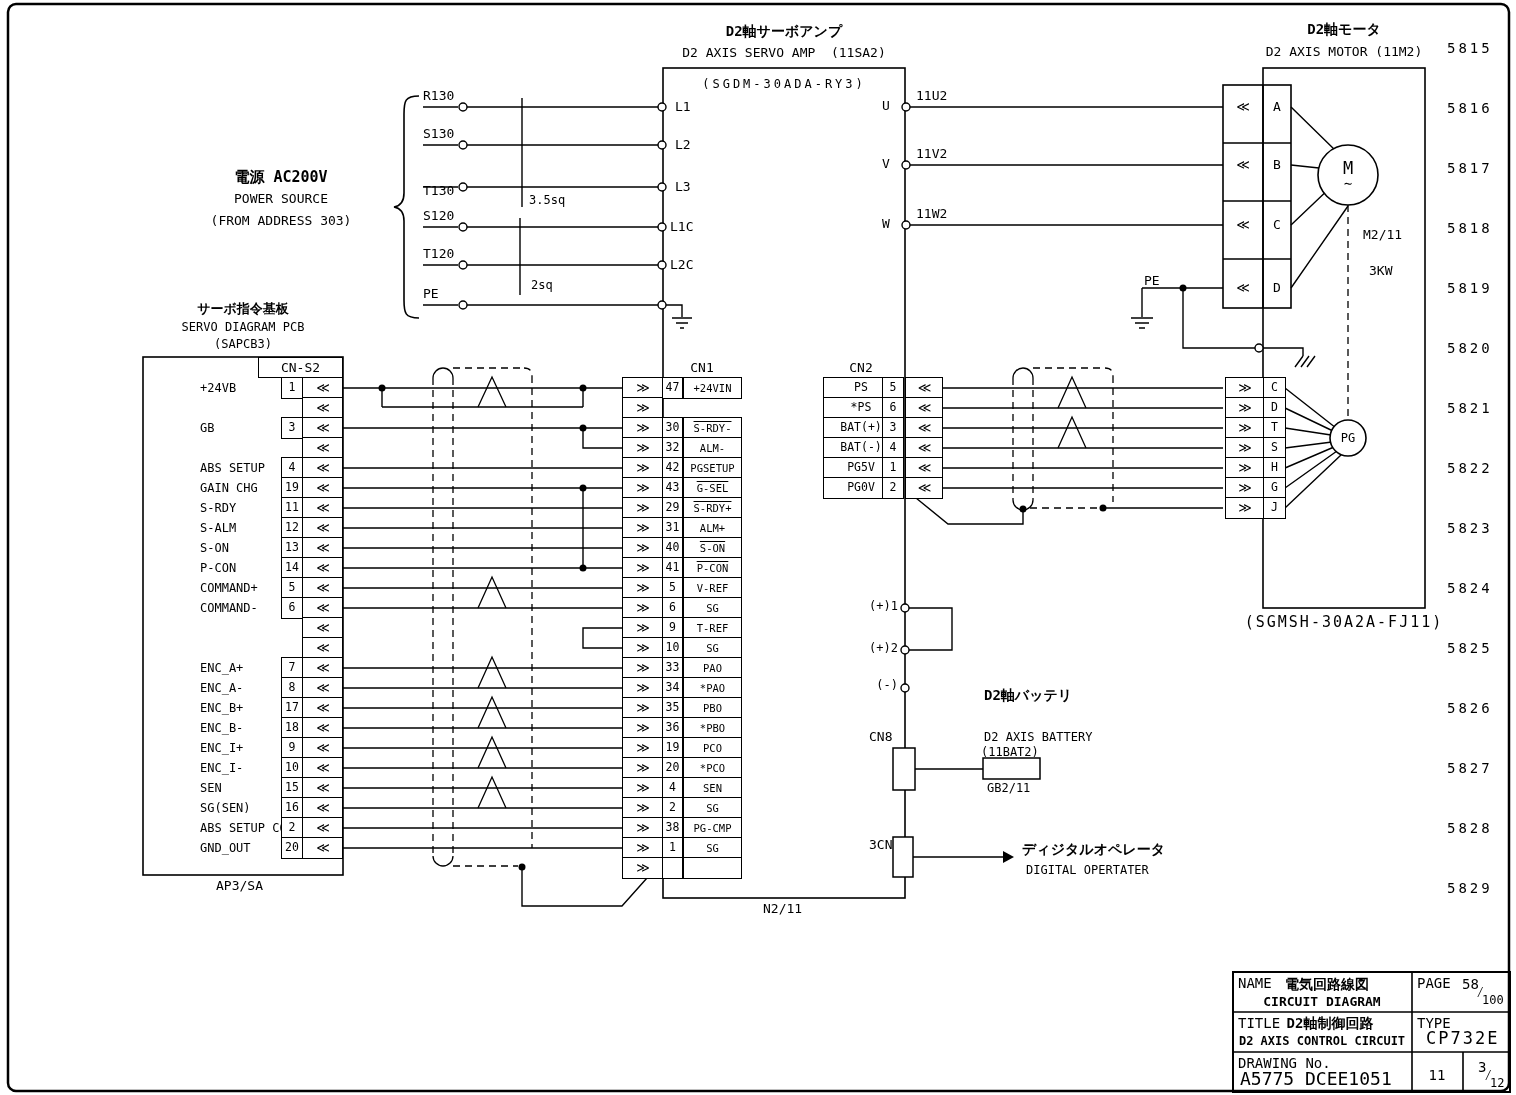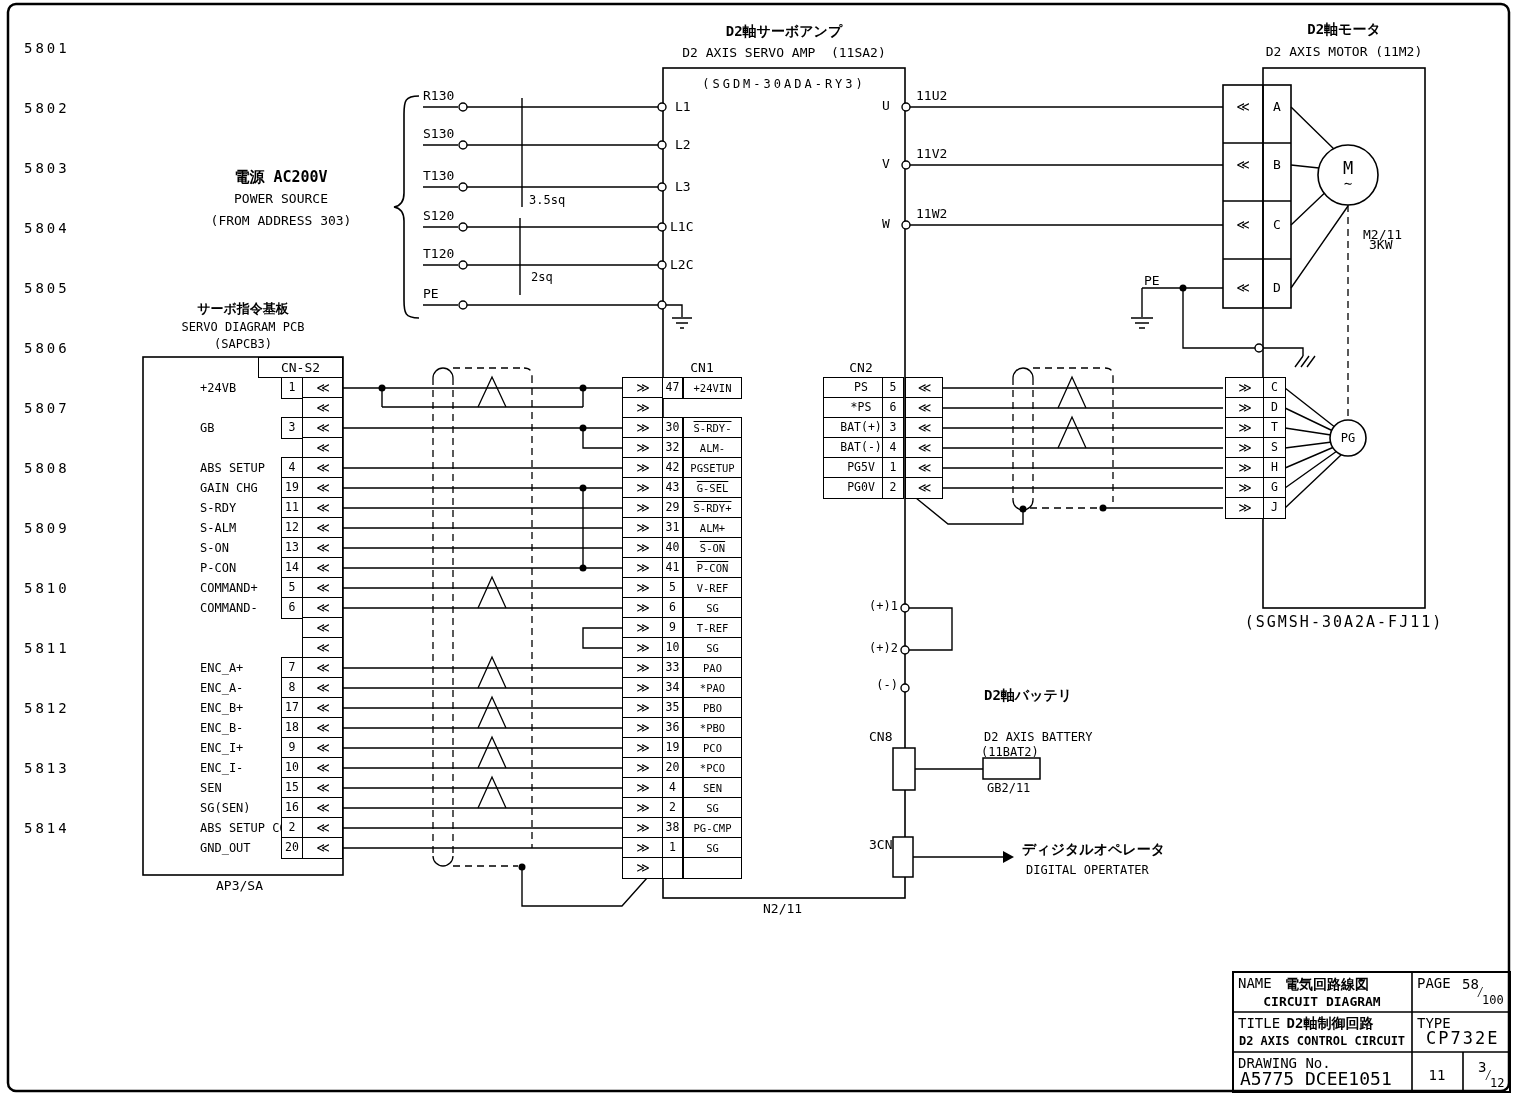--- a/index.html
+++ b/index.html
@@ -130,48 +130,49 @@
         <circle cx="1103" cy="508" r="3.5"></circle>
       <circle cx="1183" cy="288" r="3.5"></circle>
     </g>
 
     <polygon points="1003,851 1014,857 1003,863" fill="#000"></polygon>
 
     <circle cx="1348" cy="175" r="30" fill="#fff" stroke="#000" stroke-width="1.6"></circle>
     <circle cx="1348" cy="438" r="18" fill="#fff" stroke="#000" stroke-width="1.6"></circle>
   </svg>
 
-  <div class="mcol" style="left:24px;top:41px">
-    <div class="mrow">5801</div>
-    <div class="mrow">5802</div>
-    <div class="mrow">5803</div>
-    <div class="mrow">5804</div>
-    <div class="mrow">5805</div>
-    <div class="mrow">5806</div>
-    <div class="mrow">5807</div>
-    <div class="mrow">5808</div>
-    <div class="mrow">5809</div>
-    <div class="mrow">5810</div>
-    <div class="mrow">5811</div>
-    <div class="mrow">5812</div>
-    <div class="mrow">5813</div>
-    <div class="mrow">5814</div>
+  <div class="mcol" style="left:1447px;top:41px">
+    <div class="mrow">5815</div>
+    <div class="mrow">5816</div>
+    <div class="mrow">5817</div>
+    <div class="mrow">5818</div>
+    <div class="mrow">5819</div>
+    <div class="mrow">5820</div>
+    <div class="mrow">5821</div>
+    <div class="mrow">5822</div>
+    <div class="mrow">5823</div>
+    <div class="mrow">5824</div>
+    <div class="mrow">5825</div>
+    <div class="mrow">5826</div>
+    <div class="mrow">5827</div>
+    <div class="mrow">5828</div>
+    <div class="mrow">5829</div>
   </div>
 
   <div class="t c f15 b" style="left:281px;top:170px">電源 AC200V</div>
   <div class="t c f13" style="left:281px;top:192px">POWER SOURCE</div>
   <div class="t c f13" style="left:281px;top:214px">(FROM ADDRESS 303)</div>
   <div class="t f13" style="left:423px;top:89px">R130</div>
   <div class="t f13" style="left:423px;top:127px">S130</div>
-  <div class="t f13" style="left:423px;top:169px">T130</div>
+  <div class="t f13" style="left:423px;top:184px">T130</div>
   <div class="t f13" style="left:423px;top:209px">S120</div>
   <div class="t f13" style="left:423px;top:247px">T120</div>
   <div class="t f13" style="left:423px;top:287px">PE</div>
   <div class="t f12" style="left:529px;top:194px">3.5sq</div>
-  <div class="t f12" style="left:531px;top:271px">2sq</div>
+  <div class="t f12" style="left:531px;top:279px">2sq</div>
 
   <div class="t c f14 b" style="left:784px;top:24px">D2軸サーボアンプ</div>
   <div class="t c f13" style="left:784px;top:46px">D2 AXIS SERVO AMP  (11SA2)</div>
   <div class="t c f16 ls3" style="left:784px;top:78px">(SGDM-30ADA-RY3)</div>
   <div class="t f13" style="left:675px;top:100px">L1</div>
   <div class="t f13" style="left:675px;top:138px">L2</div>
   <div class="t f13" style="left:675px;top:180px">L3</div>
   <div class="t f13" style="left:670px;top:220px">L1C</div>
   <div class="t f13" style="left:670px;top:258px">L2C</div>
   <div class="t f13" style="left:882px;top:99px">U</div>
@@ -390,21 +391,21 @@
   <div class="t f12" style="left:981px;top:746px">(11BAT2)</div>
   <div class="t f12" style="left:987px;top:782px">GB2/11</div>
 
   <div class="t f14 b" style="left:1022px;top:842px">ディジタルオペレータ</div>
   <div class="t f12" style="left:1026px;top:864px">DIGITAL OPERTATER</div>
 
   <div class="t c f14 b" style="left:1344px;top:22px">D2軸モータ</div>
   <div class="t c f13" style="left:1344px;top:45px">D2 AXIS MOTOR (11M2)</div>
   <div class="t c f15 ls2" style="left:1344px;top:615px">(SGMSH-30A2A-FJ11)</div>
   <div class="t f13" style="left:1363px;top:228px">M2/11</div>
-  <div class="t f13" style="left:1369px;top:238px">3KW</div>
+  <div class="t f13" style="left:1369px;top:264px">3KW</div>
   <div class="t c f17" style="left:1348px;top:160px">M</div>
   <div class="t c f14" style="left:1348px;top:176px">∼</div>
   <div class="t c f12" style="left:1348px;top:432px">PG</div>
 
   <div class="t f13 c" style="left:1243px;top:100px">≪</div>
   <div class="t f13 c" style="left:1243px;top:158px">≪</div>
   <div class="t f13 c" style="left:1243px;top:218px">≪</div>
   <div class="t f13 c" style="left:1243px;top:281px">≪</div>
   <div class="t f13 c" style="left:1277px;top:100px">A</div>
   <div class="t f13 c" style="left:1277px;top:158px">B</div>

